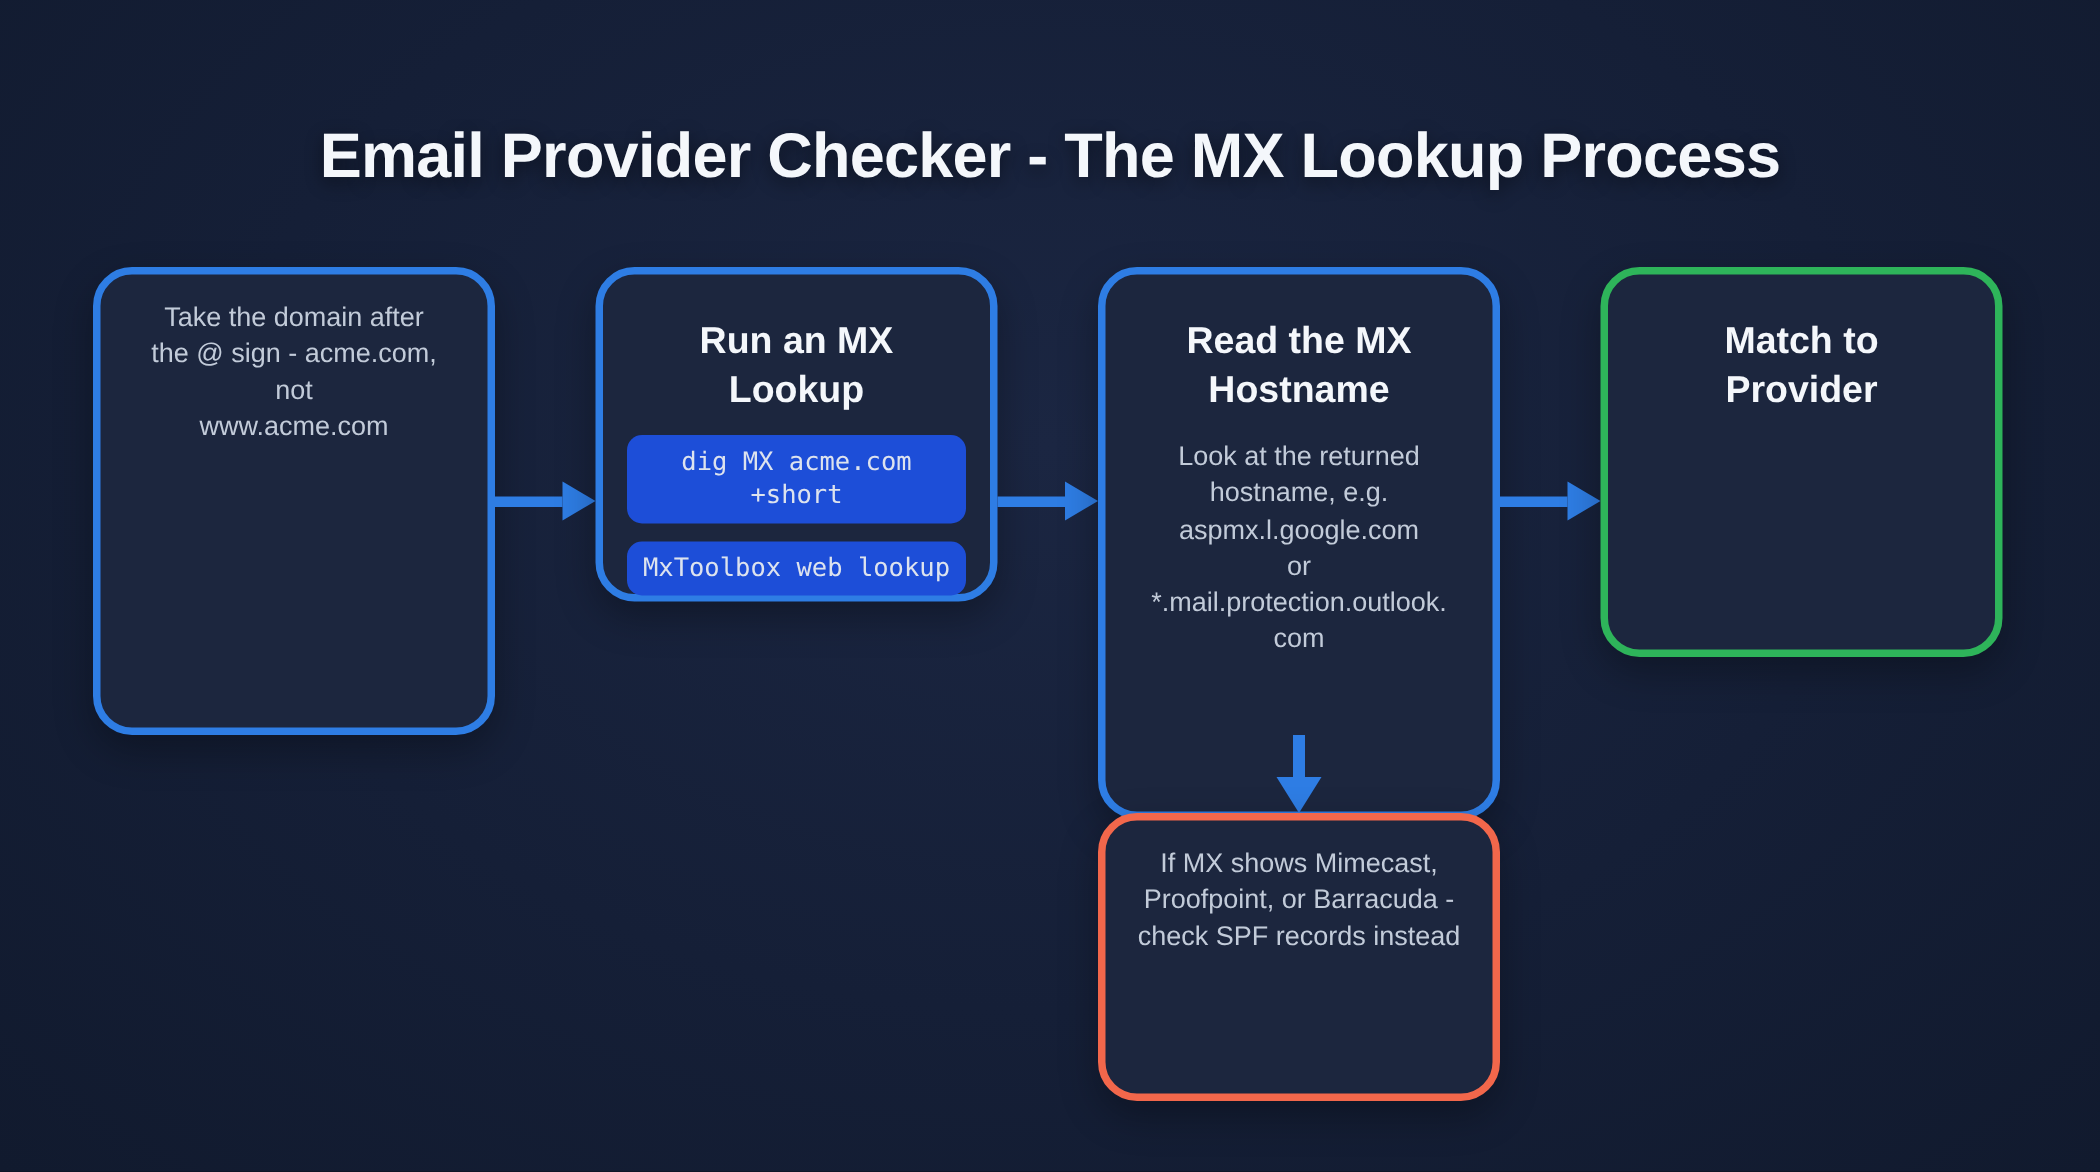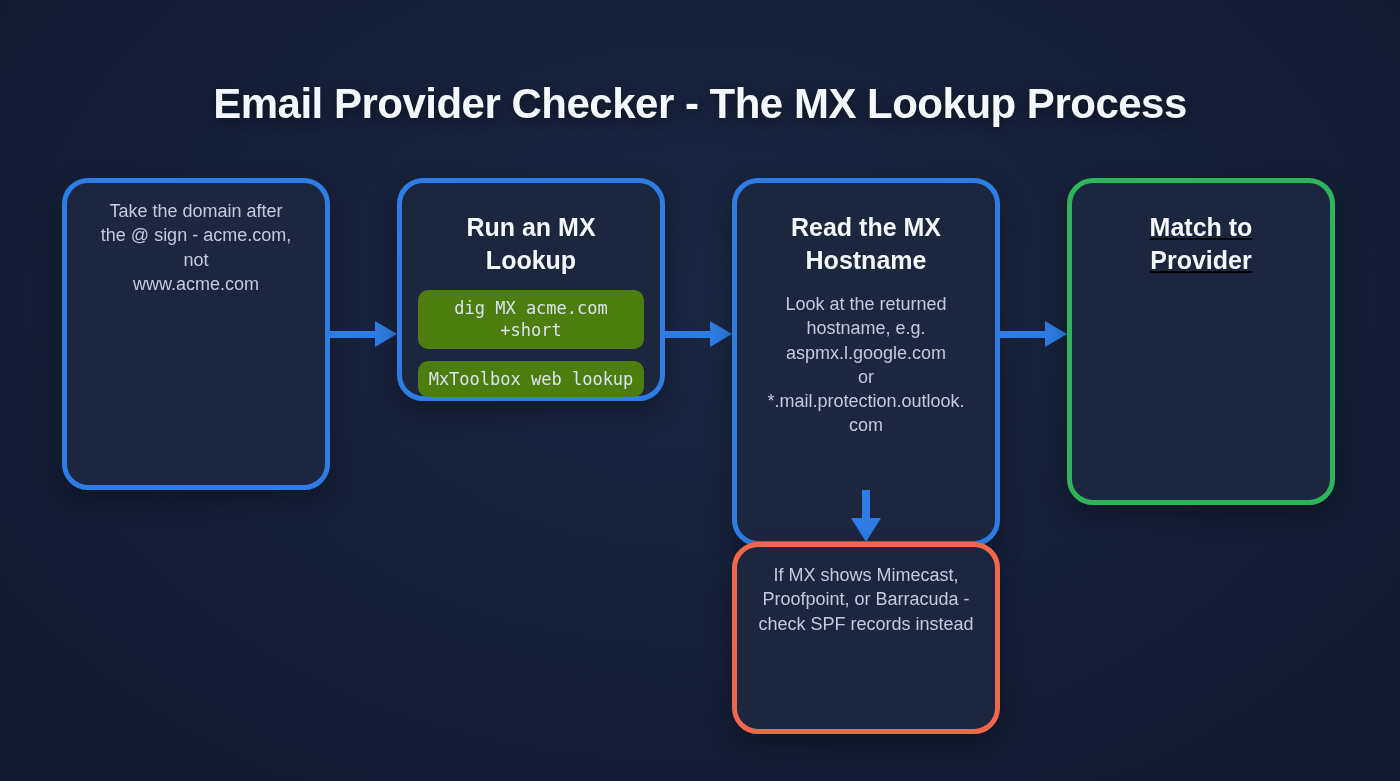--- a/index.html
+++ b/index.html
@@ -23,36 +23,36 @@
     border:5px solid #2e7de4;border-radius:26px;
     background:#1c263e;
     box-shadow:0 10px 26px rgba(0,0,0,0.30);
     text-align:center;
   }
   .node--green{border-color:#2eb45a;}
   .node--orange{border-color:#f2674b;}
   .pos-1{left:62px;top:178px;height:312px;}
   .pos-2{left:397px;top:178px;height:223px;}
   .pos-3{left:732px;top:178px;height:368px;}
-  .pos-4{left:1067px;top:178px;height:327px;text-decoration:underline;}
+  .pos-4{left:1067px;top:178px;height:260px;}
   .pos-5{left:732px;top:542px;height:192px;}
   .node-title{
     margin:28px 14px 0 14px;
     font-size:25px;line-height:1.3;font-weight:700;
     color:#f4f7fb;white-space:pre-line;
   }
   .node-body{
     margin:16px 14px 0 14px;
     font-size:18px;line-height:1.35;
     color:#c2cbd9;white-space:pre-line;
   }
   .chips{margin:14px 16px 0 16px;}
   .chip{
     margin-bottom:12px;padding:7px 8px;
-    background:#4d7c0f;border-radius:10px;
+    background:#1d4ed8;border-radius:10px;
     font-family:"DejaVu Sans Mono","Liberation Mono",monospace;
     font-size:17px;line-height:1.32;
     color:#dde3ee;white-space:pre-line;
   }
   .arrow-right{
     position:absolute;top:321px;width:67px;height:26px;
     display:flex;align-items:center;
   }
   .arrow-right .shaft{flex:1;height:7px;background:#2e7de4;}
   .arrow-right .head{

